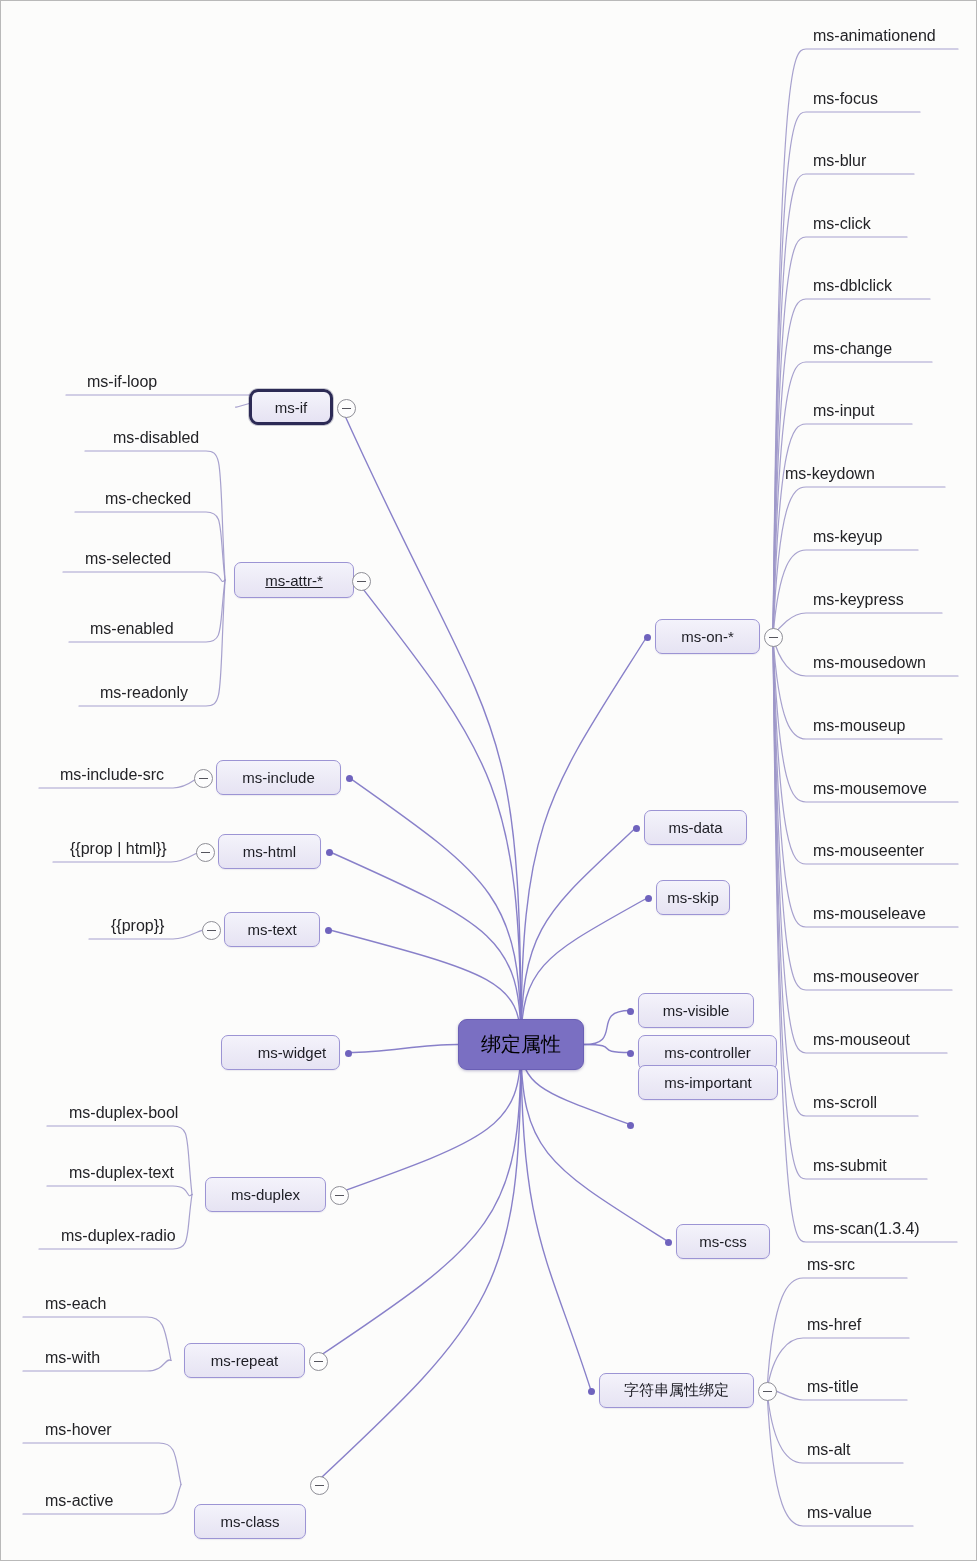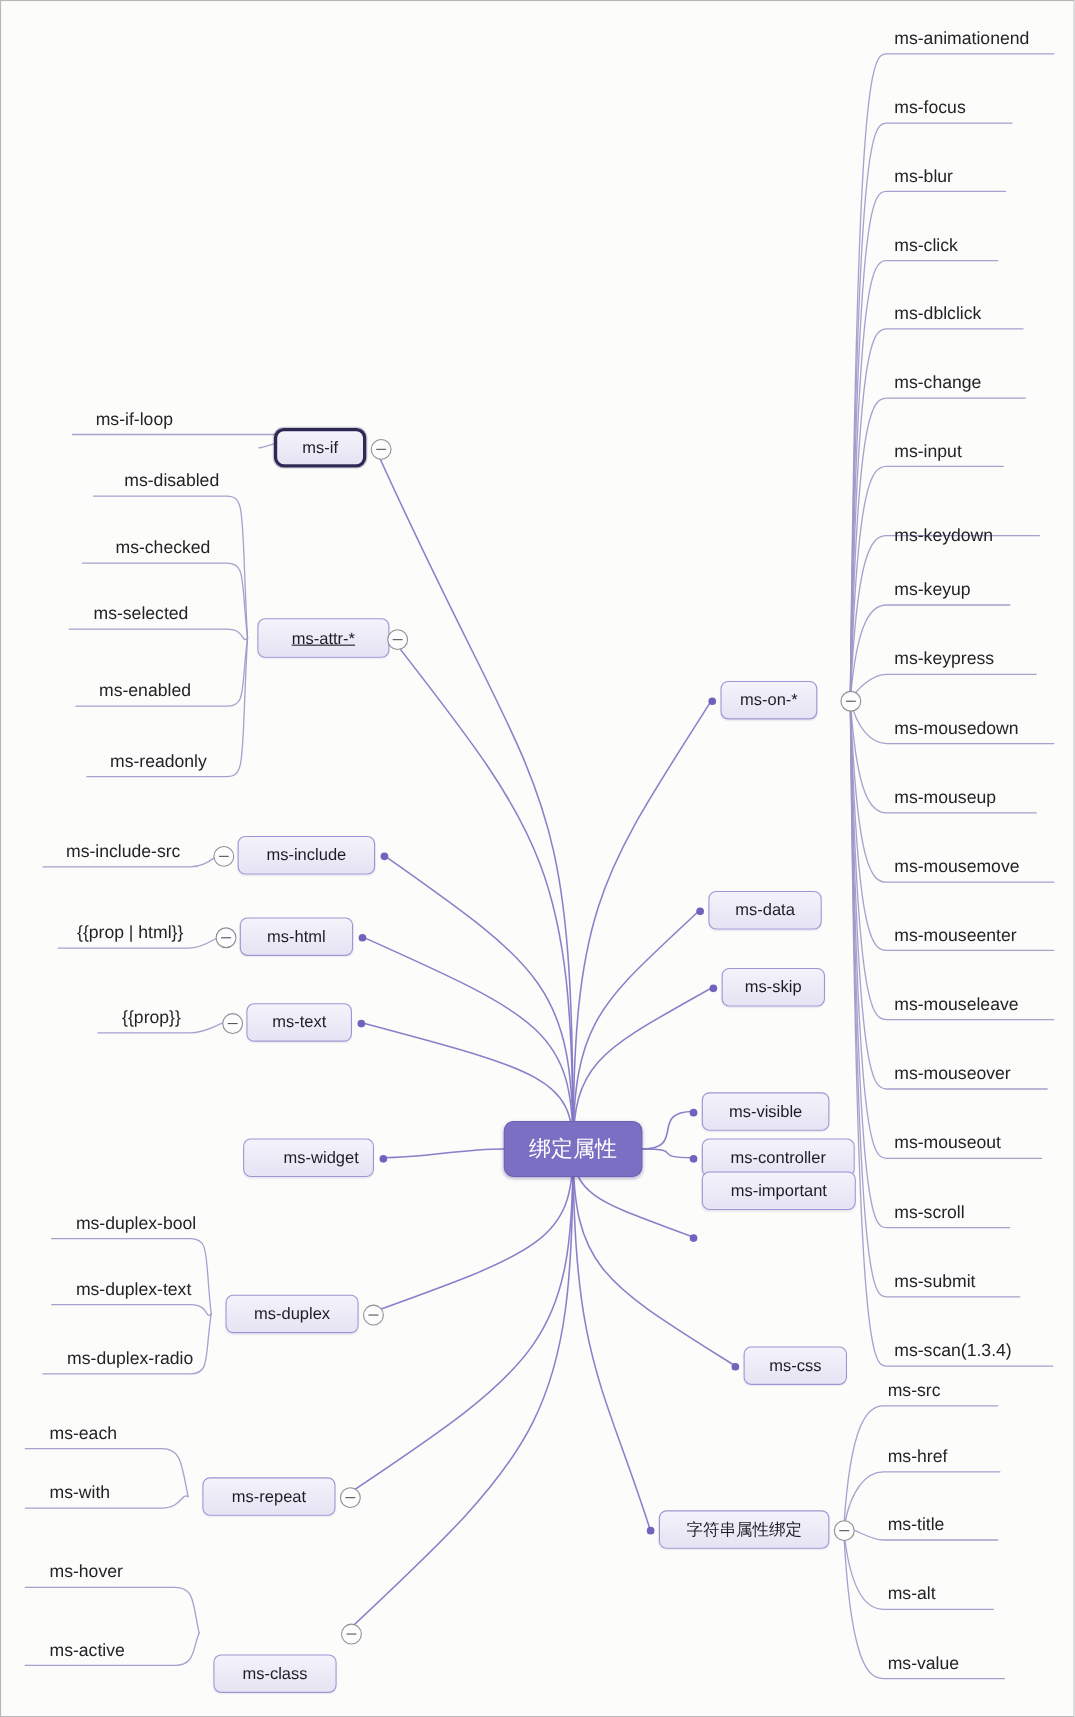--- a/index.html
+++ b/index.html
@@ -22,21 +22,21 @@
     background:linear-gradient(to bottom,#f4f3fb 0%,#eceaf6 55%,#e6e3f3 100%);
     color:#1d1d24;
     font-size:15px;
     white-space:nowrap;
     padding:0 12px;
     box-shadow:0 1px 1px rgba(90,80,150,.10);
   }
   .node.root{
     background:#7a6fc2;
     border:1px solid #6a5fb5;
-    color:#ffffff;
+    color:#000000;
     font-size:20px;
     border-radius:9px;
     box-shadow:0 1px 3px rgba(70,60,130,.35);
   }
   .node.selected{
     border:3px solid #2c2a55;
     border-radius:9px;
     box-shadow:0 0 0 1px rgba(44,42,85,.25);
   }
   .leaf-label{
@@ -171,26 +171,26 @@
         <i></i>
       </div>
       <div class="node" style="left: 183px; top: 1342px; width: 121px; height: 35px;">ms-repeat</div>
       <div class="collapse" style="top: 1351px; left: 308px;">
         <i></i>
       </div>
       <div class="node" style="left: 193px; top: 1503px; width: 112px; height: 35px;">ms-class</div>
       <div class="collapse" style="top: 1475px; left: 309px;">
         <i></i>
       </div>
-      <div class="node" style="left: 654px; top: 618px; width: 88px; height: 35px;">ms-on-*</div>
+      <div class="node" style="left: 654px; top: 618px; width: 105px; height: 35px;">ms-on-*</div>
       <div class="collapse" style="top: 627px; left: 763px;">
         <i></i>
       </div>
       <div class="node" style="left: 643px; top: 809px; width: 103px; height: 35px;">ms-data</div>
-      <div class="node" style="left: 655px; top: 879px; width: 94px; height: 35px;">ms-skip</div>
+      <div class="node" style="left: 655px; top: 879px; width: 74px; height: 35px;">ms-skip</div>
       <div class="node" style="left: 637px; top: 992px; width: 116px; height: 35px;">ms-visible</div>
       <div class="node" style="left: 637px; top: 1034px; width: 139px; height: 35px;">ms-controller</div>
       <div class="node" style="left: 637px; top: 1064px; width: 140px; height: 35px;">ms-important</div>
       <div class="node" style="left: 675px; top: 1223px; width: 94px; height: 35px;">ms-css</div>
       <div class="node" style="left: 598px; top: 1372px; width: 155px; height: 35px;">字符串属性绑定</div>
       <div class="collapse" style="top: 1381px; left: 757px;">
         <i></i>
       </div>
       <div class="leaf-label" style="left: 86px; top: 372px;">ms-if-loop</div>
       <div class="leaf-label" style="left: 112px; top: 428px;">ms-disabled</div>
@@ -208,21 +208,21 @@
       <div class="leaf-label" style="left: 44px; top: 1348px;">ms-with</div>
       <div class="leaf-label" style="left: 44px; top: 1420px;">ms-hover</div>
       <div class="leaf-label" style="left: 44px; top: 1491px;">ms-active</div>
       <div class="leaf-label" style="left: 812px; top: 26px;">ms-animationend</div>
       <div class="leaf-label" style="left: 812px; top: 89px;">ms-focus</div>
       <div class="leaf-label" style="left: 812px; top: 151px;">ms-blur</div>
       <div class="leaf-label" style="left: 812px; top: 214px;">ms-click</div>
       <div class="leaf-label" style="left: 812px; top: 276px;">ms-dblclick</div>
       <div class="leaf-label" style="left: 812px; top: 339px;">ms-change</div>
       <div class="leaf-label" style="left: 812px; top: 401px;">ms-input</div>
-      <div class="leaf-label" style="left: 812px; top: 464px; margin-top: 14px;">ms-keydown</div>
+      <div class="leaf-label" style="left: 784px; top: 464px;">ms-keydown</div>
       <div class="leaf-label" style="left: 812px; top: 527px;">ms-keyup</div>
       <div class="leaf-label" style="left: 812px; top: 590px;">ms-keypress</div>
       <div class="leaf-label" style="left: 812px; top: 653px;">ms-mousedown</div>
       <div class="leaf-label" style="left: 812px; top: 716px;">ms-mouseup</div>
       <div class="leaf-label" style="left: 812px; top: 779px;">ms-mousemove</div>
       <div class="leaf-label" style="left: 812px; top: 841px;">ms-mouseenter</div>
       <div class="leaf-label" style="left: 812px; top: 904px;">ms-mouseleave</div>
       <div class="leaf-label" style="left: 812px; top: 967px;">ms-mouseover</div>
       <div class="leaf-label" style="left: 812px; top: 1030px;">ms-mouseout</div>
       <div class="leaf-label" style="left: 812px; top: 1093px;">ms-scroll</div>

